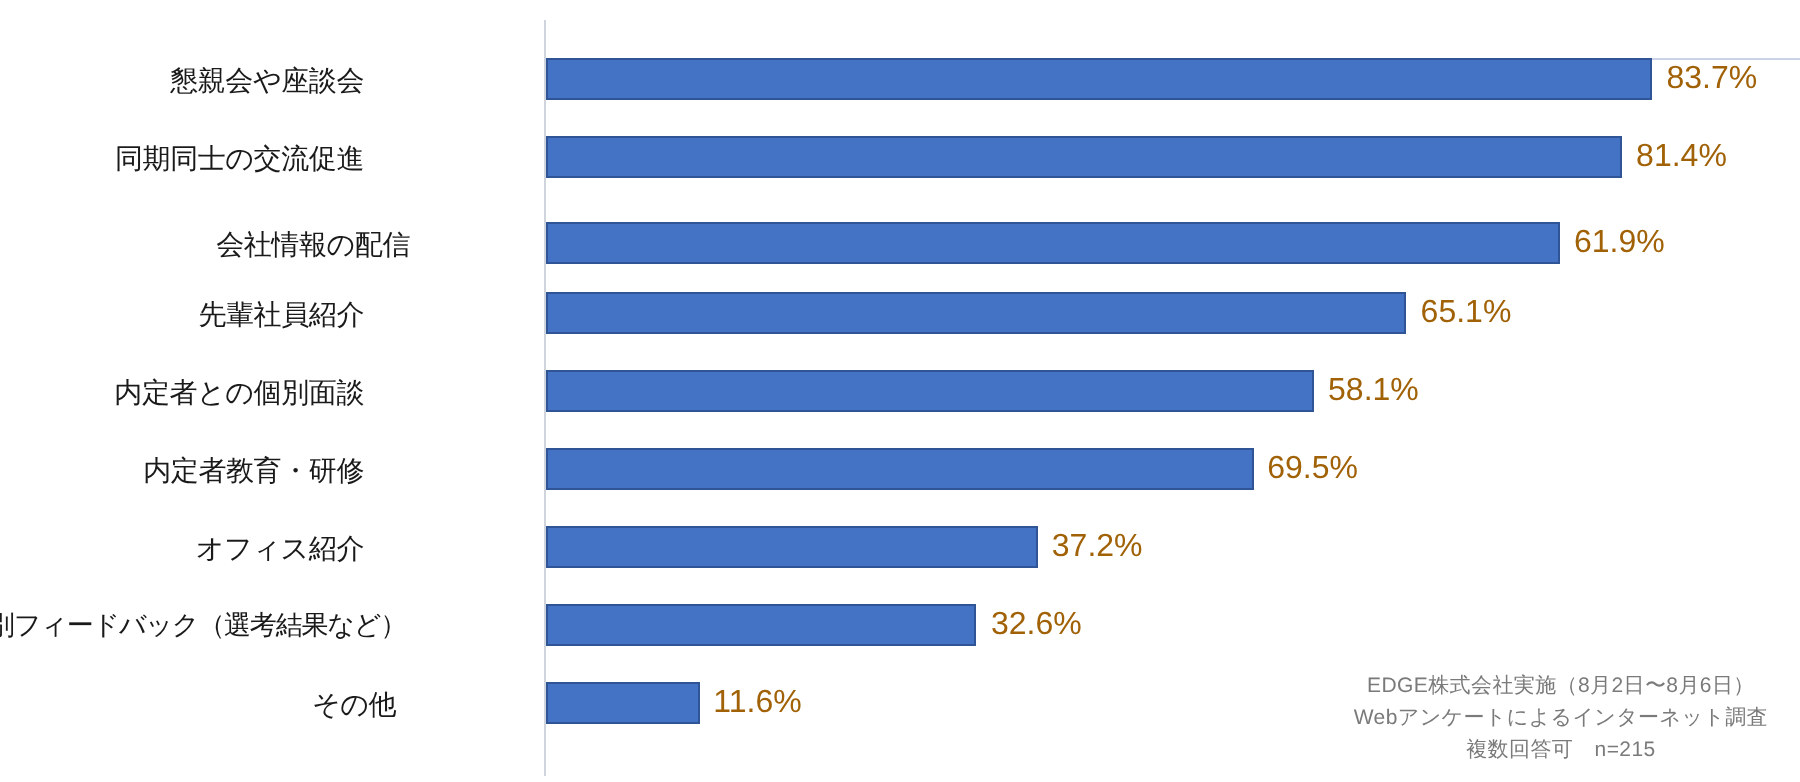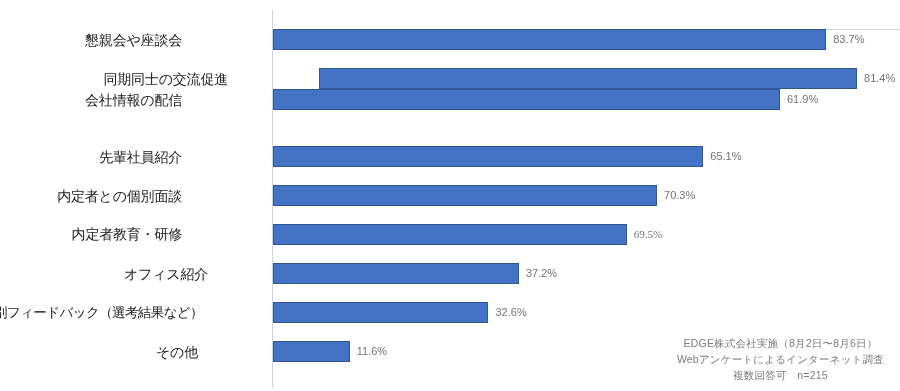--- a/index.html
+++ b/index.html
@@ -86,23 +86,23 @@
   }
 
   .bar {
     height: 21px;
     background: #4472c4;
     border: 1px solid #2f5597;
     box-sizing: border-box;
   }
 
   .bar-value {
-    font-size: 11px;
+    font-size: 16px;
     line-height: 21px;
-    color: #737373;
+    color: #a16207;
     margin-left: 7px;
     white-space: nowrap;
   }
 
   
   .footnote {
     position: absolute;
     right: 16px;
     bottom: 8px;
     text-align: center;
@@ -122,56 +122,56 @@
   <div class="top-gridline"></div>
 
   <div class="rows">
       <div class="bar-row" style="top: 20px;">
         <div class="cat-label">懇親会や座談会</div>
         <div class="bar-wrap">
           <div class="bar" style="width: 553.257px; background: rgb(68, 114, 196); border-color: rgb(47, 85, 151);"></div>
           <span class="bar-value">83.7%</span>
         </div>
       </div>
-      <div class="bar-row" style="top: 59px; margin-left: 46px;">
+      <div class="bar-row" style="top: 59px;">
         <div class="cat-label">同期同士の交流促進</div>
         <div class="bar-wrap">
           <div class="bar" style="width: 538.054px; background: rgb(68, 114, 196); border-color: rgb(47, 85, 151);"></div>
           <span class="bar-value">81.4%</span>
         </div>
       </div>
-      <div class="bar-row" style="top: 80px;">
+      <div class="bar-row" style="top: 102px; padding-left: 23px;">
         <div class="cat-label">会社情報の配信</div>
         <div class="bar-wrap">
           <div class="bar" style="width: 506.987px; background: rgb(68, 114, 196); border-color: rgb(47, 85, 151);"></div>
           <span class="bar-value">61.9%</span>
         </div>
       </div>
       <div class="bar-row" style="top: 137px;">
         <div class="cat-label">先輩社員紹介</div>
         <div class="bar-wrap">
           <div class="bar" style="width: 430.311px; background: rgb(68, 114, 196); border-color: rgb(47, 85, 151);"></div>
           <span class="bar-value">65.1%</span>
         </div>
       </div>
       <div class="bar-row" style="top: 176px;">
         <div class="cat-label">内定者との個別面談</div>
         <div class="bar-wrap">
           <div class="bar" style="width: 384.041px; background: rgb(68, 114, 196); border-color: rgb(47, 85, 151);"></div>
-          <span class="bar-value">70.3%</span>
+          <span class="bar-value">58.1%</span>
         </div>
       </div>
-      <div class="bar-row" style="top: 215px; font-family: Liberation Serif, serif;">
+      <div class="bar-row" style="top: 215px;">
         <div class="cat-label">内定者教育・研修</div>
         <div class="bar-wrap">
           <div class="bar" style="width: 353.635px; background: rgb(68, 114, 196); border-color: rgb(47, 85, 151);"></div>
           <span class="bar-value">69.5%</span>
         </div>
       </div>
-      <div class="bar-row" style="top: 254px; padding-left: 26px;">
+      <div class="bar-row" style="top: 254px;">
         <div class="cat-label">オフィス紹介</div>
         <div class="bar-wrap">
           <div class="bar" style="width: 245.892px; background: rgb(68, 114, 196); border-color: rgb(47, 85, 151);"></div>
           <span class="bar-value">37.2%</span>
         </div>
       </div>
       <div class="bar-row" style="top: 293px;">
         <div class="cat-label long">内定者への個別フィードバック（選考結果など）</div>
         <div class="bar-wrap">
           <div class="bar" style="width: 215.486px; background: rgb(68, 114, 196); border-color: rgb(47, 85, 151);"></div>

